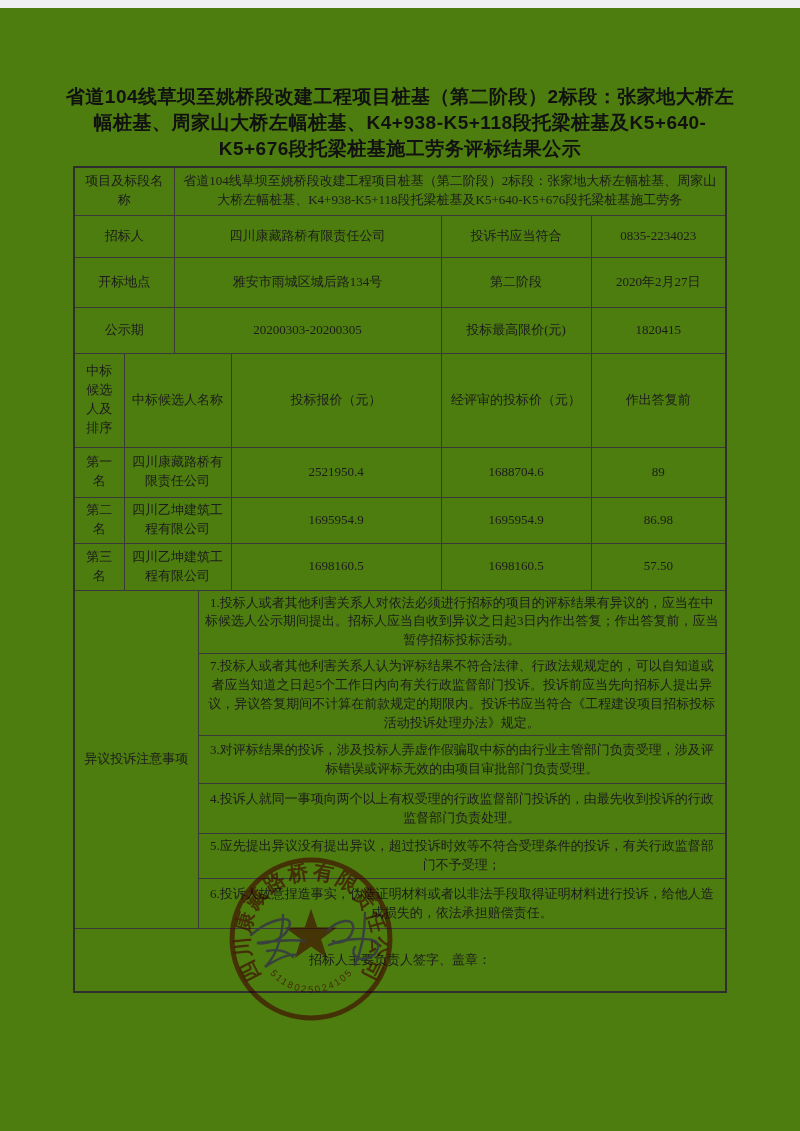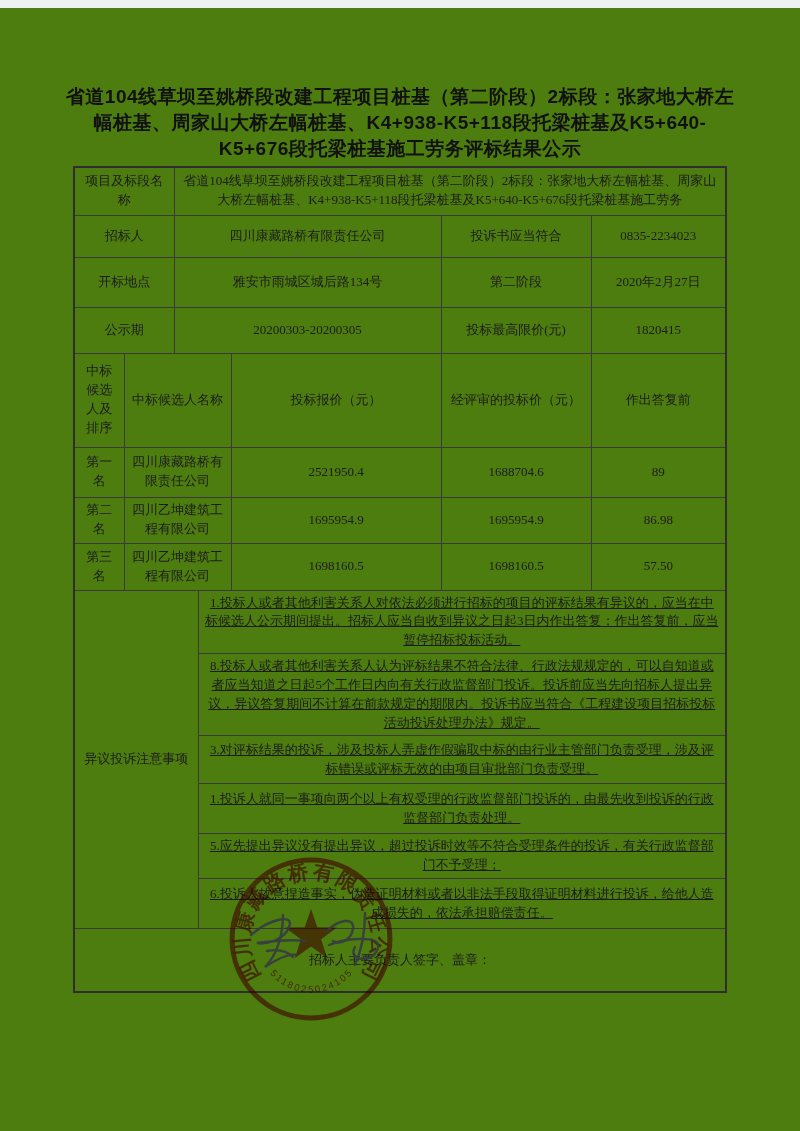--- a/index.html
+++ b/index.html
@@ -20,21 +20,21 @@
     width:652px;margin:4px 0 0 73px;
     border:2px solid #2e2e2e;
   }
   table.main td{
     border:1px solid #3a3a3a;
     font-size:13px;line-height:1.45;color:#1c1c1c;
     padding:3px 6px;vertical-align:middle;text-align:center;
     overflow:hidden;
   }
   td.proj-val{text-align:left;padding-left:8px;padding-right:8px;}
-  td.notice-item{text-align:left;padding:5px 9px;text-decoration:underline;}
+  td.notice-item{text-align:left;padding:5px 9px;}
   td.sig-row{text-align:left;padding-left:9px;height:56px;}
   .seal-wrap{position:absolute;left:225px;top:845px;width:172px;height:172px;pointer-events:none;}
   .seal-wrap svg{mix-blend-mode:multiply;}
   .sign-wrap{position:absolute;left:243px;top:893px;width:155px;height:80px;pointer-events:none;}
 </style>
 </head>
 <body>
 
 <div class="page">
 
@@ -106,27 +106,27 @@
       <td>1698160.5</td>
       <td>1698160.5</td>
       <td>57.50</td>
     </tr>
 
     <tr style="height:62px">
       <td colspan="3" rowspan="6">异议投诉注意事项</td>
       <td colspan="4" class="notice-item">1.投标人或者其他利害关系人对依法必须进行招标的项目的评标结果有异议的，应当在中标候选人公示期间提出。招标人应当自收到异议之日起3日内作出答复；作出答复前，应当暂停招标投标活动。</td>
     </tr>
     <tr style="height:69px">
-      <td colspan="4" class="notice-item">8.投标人或者其他利害关系人认为评标结果不符合法律、行政法规规定的，可以自知道或者应当知道之日起5个工作日内向有关行政监督部门投诉。投诉前应当先向招标人提出异议，异议答复期间不计算在前款规定的期限内。投诉书应当符合《工程建设项目招标投标活动投诉处理办法》规定。</td>
+      <td colspan="4" class="notice-item">7.投标人或者其他利害关系人认为评标结果不符合法律、行政法规规定的，可以自知道或者应当知道之日起5个工作日内向有关行政监督部门投诉。投诉前应当先向招标人提出异议，异议答复期间不计算在前款规定的期限内。投诉书应当符合《工程建设项目招标投标活动投诉处理办法》规定。</td>
     </tr>
     <tr style="height:48px">
       <td colspan="4" class="notice-item">3.对评标结果的投诉，涉及投标人弄虚作假骗取中标的由行业主管部门负责受理，涉及评标错误或评标无效的由项目审批部门负责受理。</td>
     </tr>
     <tr style="height:50px">
-      <td colspan="4" class="notice-item">1.投诉人就同一事项向两个以上有权受理的行政监督部门投诉的，由最先收到投诉的行政监督部门负责处理。</td>
+      <td colspan="4" class="notice-item">4.投诉人就同一事项向两个以上有权受理的行政监督部门投诉的，由最先收到投诉的行政监督部门负责处理。</td>
     </tr>
     <tr style="height:40px">
       <td colspan="4" class="notice-item">5.应先提出异议没有提出异议，超过投诉时效等不符合受理条件的投诉，有关行政监督部门不予受理；</td>
     </tr>
     <tr style="height:50px">
       <td colspan="4" class="notice-item">6.投诉人故意捏造事实，伪造证明材料或者以非法手段取得证明材料进行投诉，给他人造成损失的，依法承担赔偿责任。</td>
     </tr>
 
     <tr>
       <td colspan="7" class="sig-row">招标人主要负责人签字、盖章：</td>

